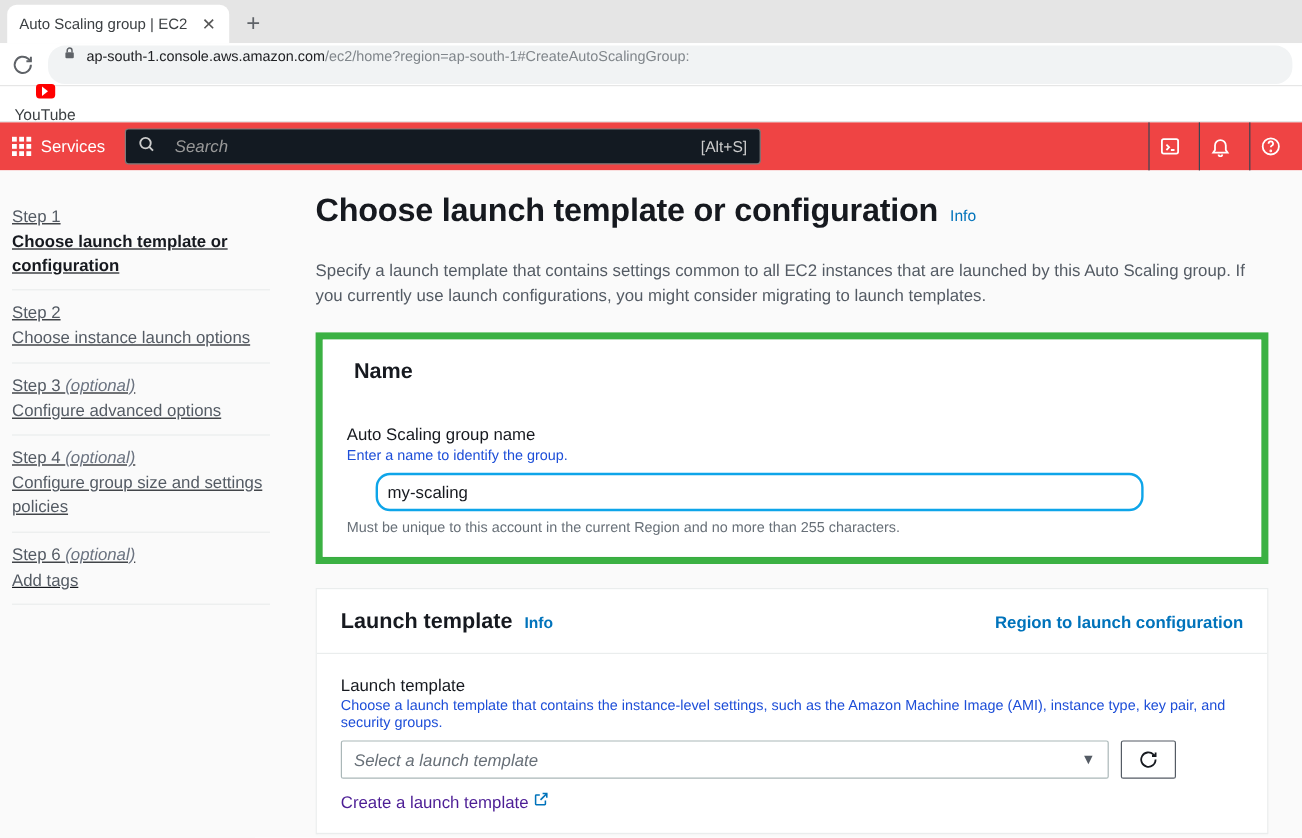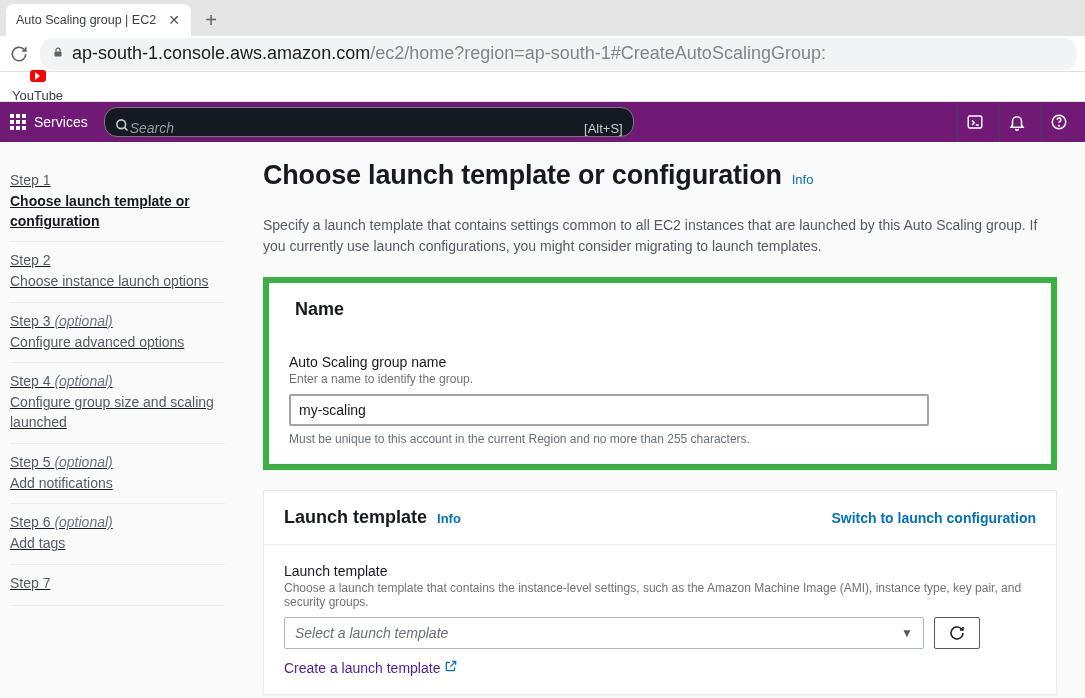--- a/index.html
+++ b/index.html
@@ -7,36 +7,36 @@
 
   
   .browser-tabs { height: 36px; background: #e5e5e5; display: flex; align-items: flex-end; padding-left: 6px; }
   .tab { background: #fff; height: 32px; border-radius: 8px 8px 0 0; display: flex; align-items: center; padding: 0 10px; font-size: 12.5px; color: #3c4043; width: 185px; gap: 8px; }
   .tab-title { flex: 1; white-space: nowrap; overflow: hidden; text-overflow: ellipsis; }
   .tab-close { width: 14px; height: 14px; display:flex; align-items:center; justify-content:center; color:#555; font-size: 14px; }
   .new-tab { width: 28px; height: 28px; display:flex; align-items:center; justify-content:center; color: #5f6368; font-size: 20px; margin-left:6px; margin-bottom:2px; }
 
   .addr-bar { height: 36px; background: #fff; display:flex; align-items:center; padding: 0 8px; gap:10px; border-bottom:1px solid #e0e0e0;}
   .reload { width: 22px; height:22px; display:flex; align-items:center; justify-content:center; color:#5f6368; }
-  .url-pill { flex:1; height:28px; background:#f1f3f4; border-radius:14px; display:flex; align-items:center; padding:16px 12px; font-size:18px; color:#202124; gap:8px;}
+  .url-pill { flex:1; height:28px; background:#f1f3f4; border-radius:14px; display:flex; align-items:flex-end; padding:16px 12px; font-size:12px; color:#202124; gap:8px;}
   .lock { color:#5f6368; font-size:12px; }
   .url-domain { color:#202124; }
   .url-path { color:#80868b; }
 
   .bookmarks { height:30px; background:#fff; display:flex; align-items:center; padding:0 12px; gap:6px; border-bottom:1px solid #e0e0e0;}
   .bm-item { display:flex; align-items:center; gap:6px; font-size:13px; color:#3c4043;flex-direction:column; }
   .yt-icon { width:16px; height:12px; background:#ff0000; border-radius:3px; position:relative; }
   .yt-icon::after { content:''; position:absolute; left:5px; top:2px; border-left:5px solid #fff; border-top:4px solid transparent; border-bottom:4px solid transparent; }
 
   
-  .aws-nav { height: 40px; background: #701a75; display:flex; align-items:center; color:#fff; padding:0 10px; gap:8px; }
+  .aws-nav { height: 40px; background: #ef4444; display:flex; align-items:center; color:#fff; padding:0 10px; gap:8px; }
   .grid-icon { width:16px; height:16px; display:grid; grid-template-columns:repeat(3,4px); grid-template-rows:repeat(3,4px); gap:2px; }
   .grid-icon span { background:#fff; }
   .services-label { font-size:14px; }
-  .search-wrap { margin-left:8px; background:#131a22; border:1px solid #7a7a7a; border-radius:13px; height:30px; width:530px; display:flex; align-items:flex-end; padding:0 10px; gap:0; }
+  .search-wrap { margin-left:8px; background:#131a22; border:1px solid #7a7a7a; border-radius:3px; height:30px; width:530px; display:flex; align-items:center; padding:0 10px; gap:16px; }
   .search-icon { color:#aaa; font-size:14px; }
   .search-placeholder { color:#999; font-style:italic; flex:1; font-size: 14px; }
   .search-hint { color:#ccc; font-size:13px; }
   .nav-spacer { flex:1; }
   .nav-icon { width:34px; height:40px; display:flex; align-items:center; justify-content:center; color:#fff; font-size:18px; border-left:1px solid #3a4553; }
 
   
   .main { display:flex; height: calc(698px - 36px - 36px - 30px - 40px); background:#fafafa; }
   .sidebar { width: 235px; padding: 20px 10px 20px 10px; text-decoration: underline; }
   .step { padding: 10px 0; border-bottom:1px solid #eaeded; }
@@ -48,22 +48,22 @@
   .content { flex:1; padding: 18px 28px; overflow:hidden; }
   .page-title-row { display:flex; align-items:baseline; gap:10px; }
   .page-title { font-size:27px; font-weight:700; letter-spacing:-0.2px; }
   .info-link { color:#0073bb; font-size:13px; }
   .page-desc { margin-top:24px; color:#545b64; font-size:14px; line-height:1.5; max-width: 800px;}
 
   .panel { background:#fff; border:1px solid #eaeded; margin-top:20px; box-shadow: 0 1px 1px rgba(0,0,0,0.03);}
   .panel-header { padding:16px 20px; border-bottom:1px solid #eaeded; font-size:18px; font-weight:700; color:#16191f; display:flex; align-items:baseline; gap:10px;}
   .panel-body { padding:18px 20px; }
   .field-label { font-size:14px; font-weight:500; color:#16191f; }
-  .field-sub { font-size:12px; color:#737373; margin-top:2px; }
-  .field-input { margin-top:8px; width:640px; height:32px; border:2px solid #a3a3a3; border-radius:2px; padding:0 8px; font-size:14px; color:#16191f; outline:none; }
+  .field-sub { font-size:12px; color:#1d4ed8; margin-top:2px; }
+  .field-input { margin-top:8px; width:640px; height:32px; border:2px solid #0ea5e9; border-radius:12px; padding:0 8px; font-size:14px; color:#16191f; outline:none;margin-left:24px; }
   .field-hint { font-size:12px; color:#687078; margin-top:6px; }
 
   .highlight-box { border:6px solid #3bb143; margin-top:20px; }
   .highlight-box .panel { margin-top:0; border:none; }
   .highlight-box .panel-header { border-bottom:none;padding-left:26px; }
 
   .select-wrap { margin-top:8px; display:flex; gap:10px; align-items:center; }
   .select { width:640px; height:32px; border:1px solid #aab7b8; border-radius:2px; display:flex; align-items:center; justify-content:space-between; padding:0 10px; font-size:14px; color:#687078; font-style:italic;}
   .chev { color:#545b64; font-style:normal; font-size:12px; }
   .refresh-btn { width:46px; height:32px; border:1px solid #545b64; border-radius:2px; display:flex; align-items:center; justify-content:center; }
@@ -164,32 +164,25 @@
       <div class="step">
         <div class="step-num">Step 2</div>
         <div class="step-title">Choose instance launch options</div>
       </div>
       <div class="step">
         <div class="step-num">Step 3 <span class="optional">(optional)</span></div>
         <div class="step-title">Configure advanced options</div>
       </div>
       <div class="step">
         <div class="step-num">Step 4 <span class="optional">(optional)</span></div>
-        <div class="step-title">Configure group size and scaling launched</div>
-      </div>
-      <div class="step">
-        <div class="step-num">Step 5 <span class="optional">(optional)</span></div>
-        <div class="step-title">Add notifications</div>
+        <div class="step-title">Configure group size and settings policies</div>
       </div>
       <div class="step">
         <div class="step-num">Step 6 <span class="optional">(optional)</span></div>
         <div class="step-title">Add tags</div>
-      </div>
-      <div class="step">
-        <div class="step-num">Step 7</div>
       </div>
     </div>
 
   <div class="content">
     <div class="page-title-row">
       <h1 class="page-title">Choose launch template or configuration</h1>
       <a class="info-link">Info</a>
     </div>
     <p class="page-desc">Specify a launch template that contains settings common to all EC2 instances that are launched by this Auto Scaling group. If you currently use launch configurations, you might consider migrating to launch templates.</p>
 
@@ -202,21 +195,21 @@
           <input class="field-input" value="my-scaling" style="">
           <div class="field-hint">Must be unique to this account in the current Region and no more than 255 characters.</div>
         </div>
       </div>
     </div>
 
     <div class="panel">
       <div class="panel-header">
         <span>Launch template</span>
         <a class="info-link">Info</a>
-        <a class="switch-link">Switch to launch configuration</a>
+        <a class="switch-link">Region to launch configuration</a>
       </div>
       <div class="panel-body">
         <div class="field-label">Launch template</div>
         <div class="field-sub">Choose a launch template that contains the instance-level settings, such as the Amazon Machine Image (AMI), instance type, key pair, and security groups.</div>
         <div class="select-wrap">
           <div class="select">
             <span>Select a launch template</span>
             <span class="chev">▼</span>
           </div>
           <div class="refresh-btn">

